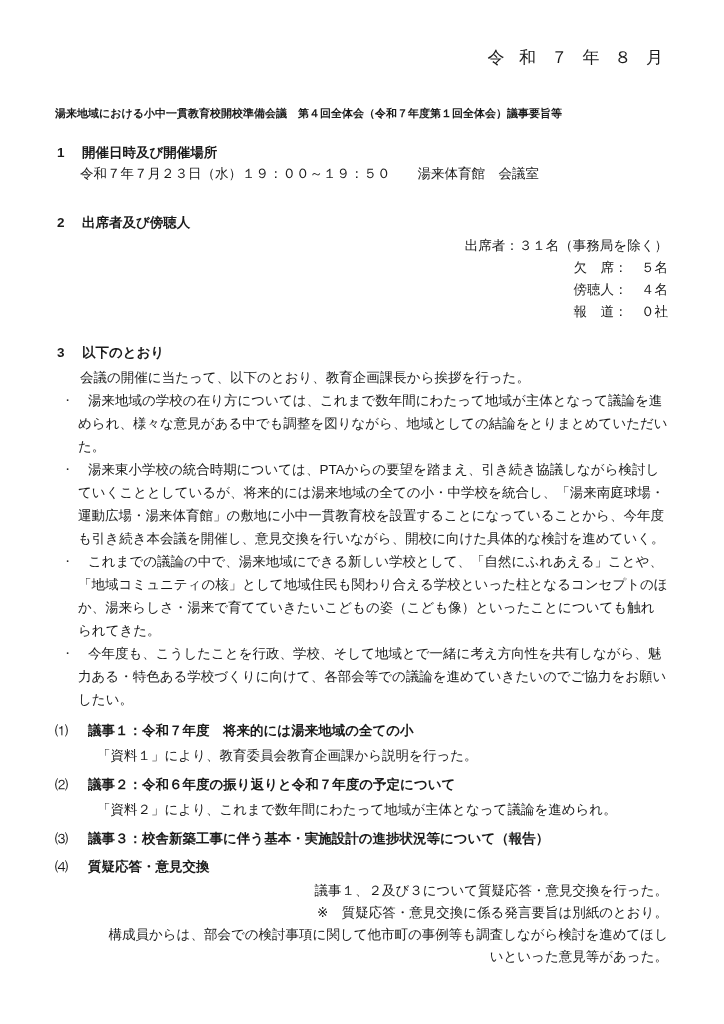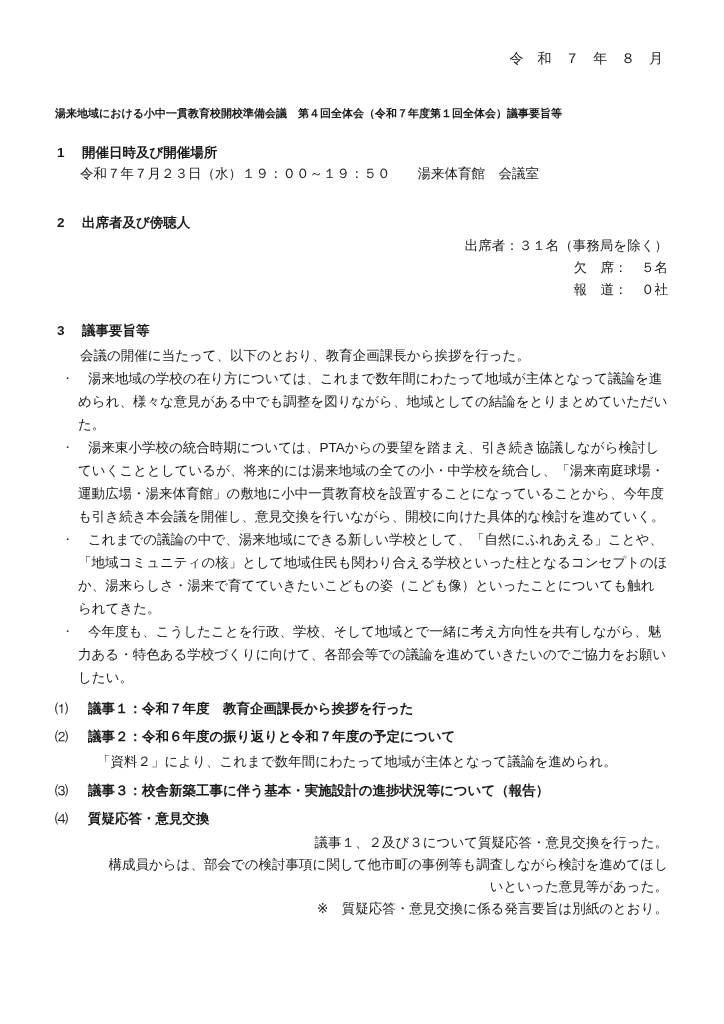--- a/index.html
+++ b/index.html
@@ -10,21 +10,21 @@
     color: #1b1b1b;
   }
   .page {
     width: 724px; height: 1024px;
     padding: 48px 56px 0 55px;
     overflow: hidden;
     background: #ffffff;
   }
   .date-line {
     text-align: right;
-    font-size: 14px;
+    font-size: 17px;
     line-height: 20px;
     letter-spacing: 5px;
     margin-bottom: 35px;
     white-space: nowrap;
   }
   .doc-title {
     font-size: 11px;
     font-weight: bold;
     line-height: 20px;
     white-space: nowrap;
@@ -113,28 +113,29 @@
   </div>
 
   <div>
     <div class="sec-heading">
       <span class="sec-num">2</span>
       <span>出席者及び傍聴人</span>
     </div>
     <div class="s2-lines">
       <div class="body-text s2-line">出席者：３１名（事務局を除く）</div>
       <div class="body-text s2-line">欠　席：　５名</div>
+      <div class="body-text s2-line">傍聴人：　４名</div>
       <div class="body-text s2-line">報　道：　０社</div>
     </div>
   </div>
 
   <div>
     <div class="sec-heading">
       <span class="sec-num">3</span>
-      <span>議事要旨等</span>
+      <span>以下のとおり</span>
     </div>
     <div class="body-text s3-intro">会議の開催に当たって、以下のとおり、教育企画課長から挨拶を行った。</div>
 
     <div>
       <div class="body-text bullet">
         <span class="marker">・</span>
         <span>湯来地域の学校の在り方については、これまで数年間にわたって地域が主体となって議論を進められ、様々な意見がある中でも調整を図りながら、地域としての結論をとりまとめていただいた。</span>
       </div>
       <div class="body-text bullet">
         <span class="marker">・</span>
@@ -148,22 +149,23 @@
         <span class="marker">・</span>
         <span>今年度も、こうしたことを行政、学校、そして地域とで一緒に考え方向性を共有しながら、魅力ある・特色ある学校づくりに向けて、各部会等での議論を進めていきたいのでご協力をお願いしたい。</span>
       </div>
     </div>
 
     <div class="agenda-items">
 
       <div class="agenda-item">
         <div class="item-title-row">
           <span class="item-num">⑴</span>
-          <span>議事１：令和７年度　教育企画課長から挨拶を行った</span>
+          <span>議事１：令和７年度　将来的には湯来地域の全ての小</span>
         </div>
+        <div class="body-text item-body">「資料１」により、教育委員会教育企画課から説明を行った。</div>
       </div>
 
       <div class="agenda-item">
         <div class="item-title-row">
           <span class="item-num">⑵</span>
           <span>議事２：令和６年度の振り返りと令和７年度の予定について</span>
         </div>
         <div class="body-text item-body">「資料２」により、これまで数年間にわたって地域が主体となって議論を進められ。</div>
       </div>
 
@@ -173,20 +175,20 @@
           <span>議事３：校舎新築工事に伴う基本・実施設計の進捗状況等について（報告）</span>
         </div>
       </div>
 
       <div class="agenda-item agenda-item-4">
         <div class="item-title-row">
           <span class="item-num">⑷</span>
           <span>質疑応答・意見交換</span>
         </div>
         <div class="body-text item-body">議事１、２及び３について質疑応答・意見交換を行った。</div>
+        <div class="body-text item-body note">※　質疑応答・意見交換に係る発言要旨は別紙のとおり。</div>
         <div class="body-text item-body">構成員からは、部会での検討事項に関して他市町の事例等も調査しながら検討を進めてほしいといった意見等があった。</div>
-        <div class="body-text item-body note">※　質疑応答・意見交換に係る発言要旨は別紙のとおり。</div>
       </div>
 
     </div>
   </div>
 
 </div>
 
 </body></html>

